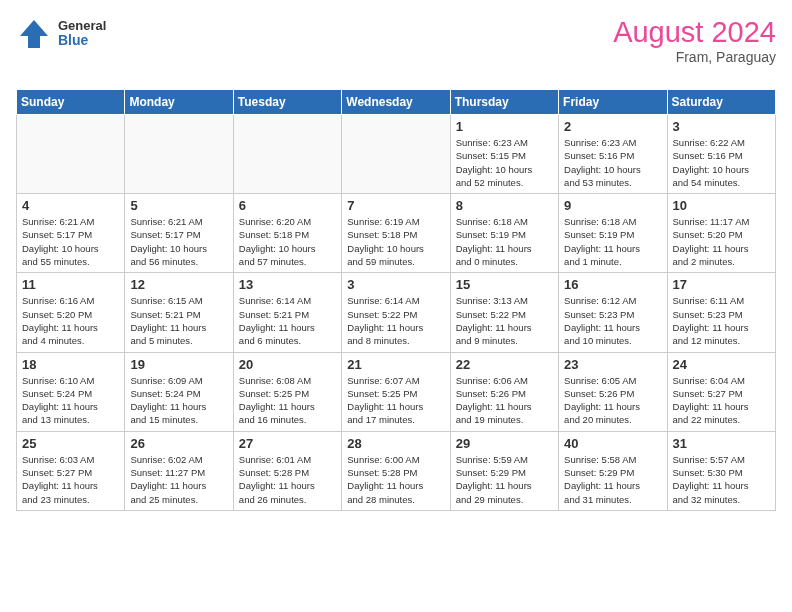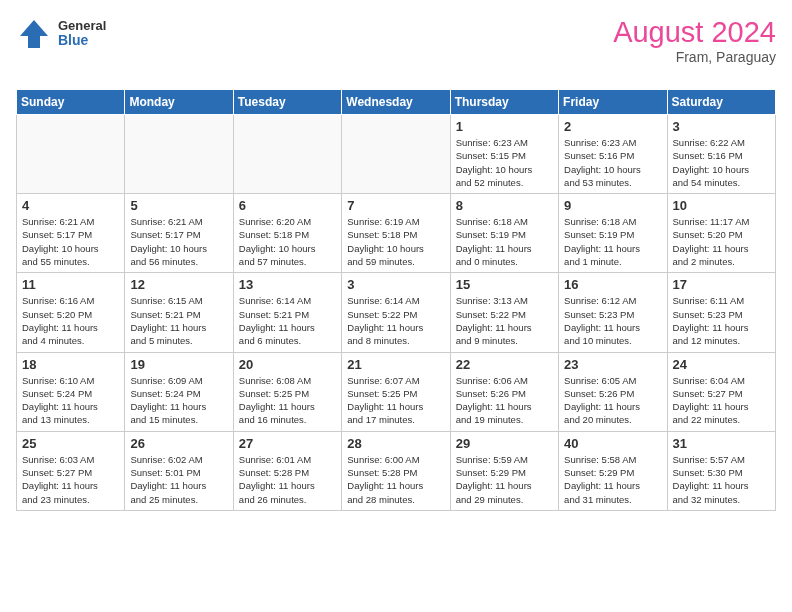--- a/index.html
+++ b/index.html
@@ -298,21 +298,21 @@
         <td>
           <span class="day-num">25</span>
           <div class="day-info" style="white-space: pre-line;">Sunrise: 6:03 AM
 Sunset: 5:27 PM
 Daylight: 11 hours
 and 23 minutes.</div>
         </td>
         <td>
           <span class="day-num">26</span>
           <div class="day-info" style="white-space: pre-line;">Sunrise: 6:02 AM
-Sunset: 5:01 PM
+Sunset: 11:27 PM
 Daylight: 11 hours
 and 25 minutes.</div>
         </td>
         <td>
           <span class="day-num">27</span>
           <div class="day-info" style="white-space: pre-line;">Sunrise: 6:01 AM
 Sunset: 5:28 PM
 Daylight: 11 hours
 and 26 minutes.</div>
         </td>

